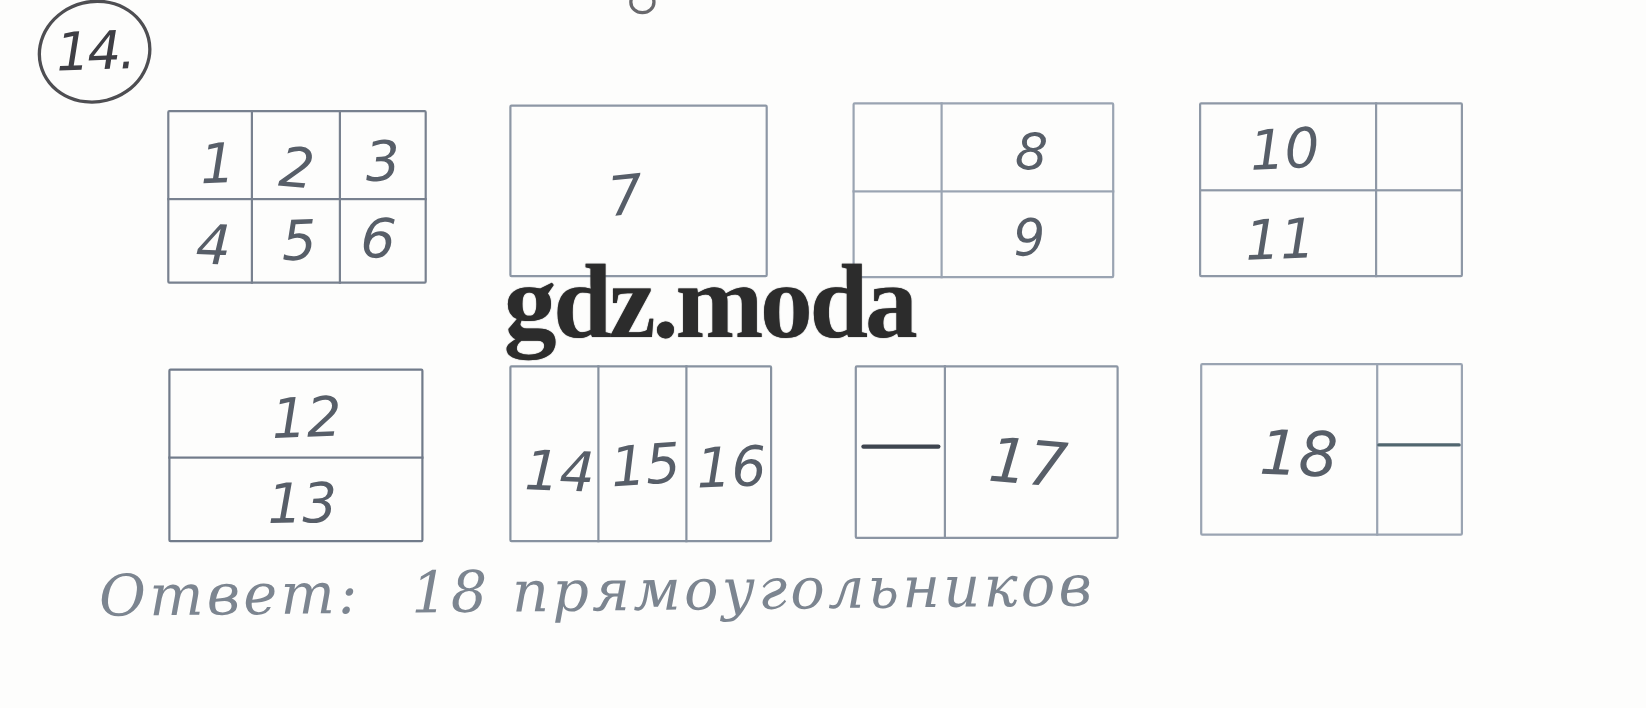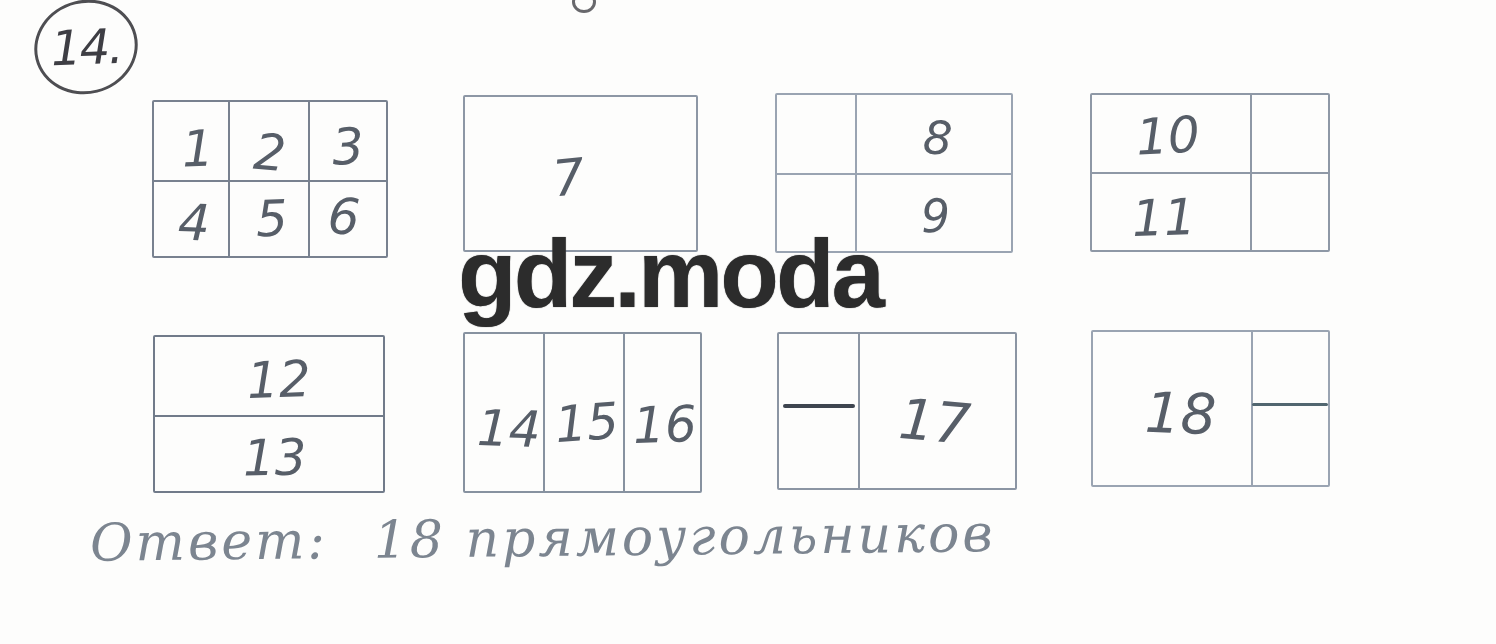--- a/index.html
+++ b/index.html
@@ -34,21 +34,21 @@
   .vline{position:absolute;top:0;bottom:0;width:2px;background:currentColor;}
   .hline{position:absolute;left:0;right:0;height:2px;background:currentColor;}
   .stroke{position:absolute;border-radius:2px;}
   .d{
     position:absolute;font-style:italic;font-size:50px;color:#575e68;
     font-family:"DejaVu Sans",sans-serif;line-height:1;white-space:nowrap;
   }
   
   .watermark{
     position:absolute;left:458px;top:226px;
-    font-family:Liberation Sans, sans-serif;font-weight:bold;
+    font-family:Liberation Serif, serif;font-weight:bold;
     font-size:96px;line-height:1;letter-spacing:-3px;color:#2c2c2c;
     text-shadow:0 0 1px #4a4a4a;
   }
   
   .answer{
     position:absolute;left:90px;top:508px;
     font-family:"DejaVu Serif",serif;font-style:italic;
     font-size:52px;color:#7c8590;letter-spacing:3px;
     transform:rotate(-0.6deg);white-space:nowrap;
   }

